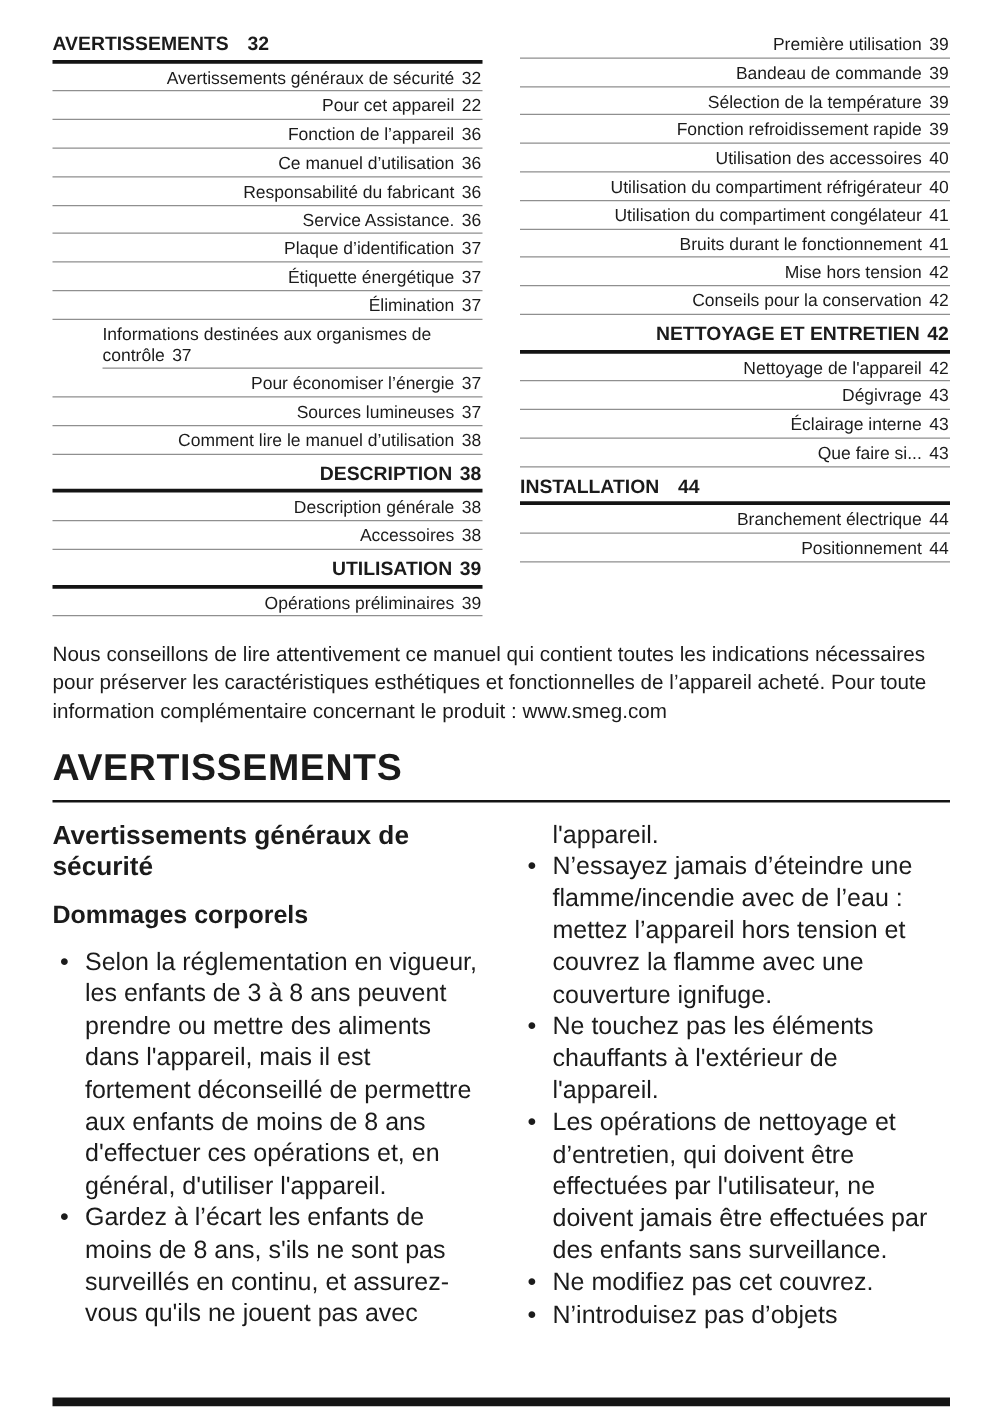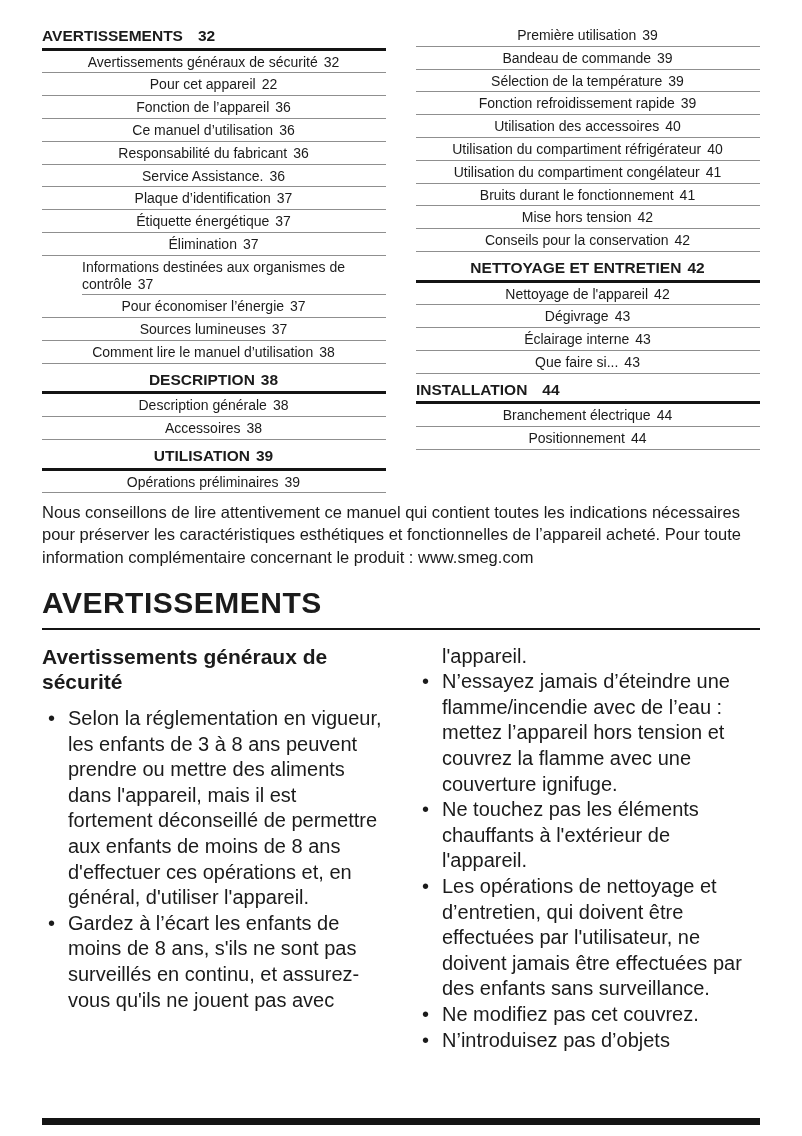--- a/index.html
+++ b/index.html
@@ -10,41 +10,41 @@
     overflow: hidden;
     font-family: "Liberation Sans", sans-serif;
     color: #1b1b1b;
   }
   .page { padding: 26px 42px 0 42px; }
 
   
   .toc { display: flex; gap: 30px; }
   .toc-col { flex: 1 1 0; min-width: 0; }
   .toc-row {
-    display: flex; justify-content: center; align-items: baseline;
+    display: flex; justify-content: flex-end; align-items: baseline;
     font-size: 14px; line-height: 1.2;
     padding: 3px 1px 2px 0;
     border-bottom: 1px solid #8f8f8f;
   }
   .toc-col > div:first-of-type { padding-top: 1px; }
   .row-head, .row-head-inline {
     font-weight: 700; font-size: 15.5px;
     border-bottom: 3px solid #141414;
     padding-top: 7px;
   }
   .row-head-inline { justify-content: flex-start; }
   .row-head-inline .toc-page { margin-left: 9px; }
   .row-entry-wrap { display: block; margin-left: 40px; }
   .toc-label { min-width: 0; }
   .toc-page { white-space: nowrap; padding-left: 6px; }
   .row-entry-wrap .toc-page { padding-left: 2px; }
 
   
   .intro {
-    margin-top: 8px;
+    margin-top: 20px;
     font-size: 16.5px; line-height: 1.34;
   }
 
   
   .main-title {
     margin-top: 18px;
     font-size: 30px; font-weight: 700; letter-spacing: 0.5px;
   }
   .title-rule { border-bottom: 2px solid #141414; margin-top: 8px; }
 
@@ -226,20 +226,21 @@
   </div>
 
   <p class="intro">Nous conseillons de lire attentivement ce manuel qui contient toutes les indications nécessaires pour préserver les caractéristiques esthétiques et fonctionnelles de l’appareil acheté. Pour toute information complémentaire concernant le produit : www.smeg.com</p>
 
   <h1 class="main-title">AVERTISSEMENTS</h1>
   <div class="title-rule"></div>
 
   <div class="body-cols">
     <div class="body-col">
       <h2 class="section-heading">Avertissements généraux de sécurité</h2>
+      <h3 class="subsection-heading">Dommages corporels</h3>
       <div class="bullet-list">
 
       <div class="bullet">
             <span class="dot">•</span>
             <span class="bullet-text">Selon la réglementation en vigueur, les enfants de 3 à 8 ans peuvent prendre ou mettre des aliments dans l'appareil, mais il est fortement déconseillé de permettre aux enfants de moins de 8 ans d'effectuer ces opérations et, en général, d'utiliser l'appareil.</span>
           </div>
           <div class="bullet">
             <span class="dot">•</span>
             <span class="bullet-text">Gardez à l’écart les enfants de moins de 8 ans, s'ils ne sont pas surveillés en continu, et assurez-vous qu'ils ne jouent pas avec</span>
           </div>

